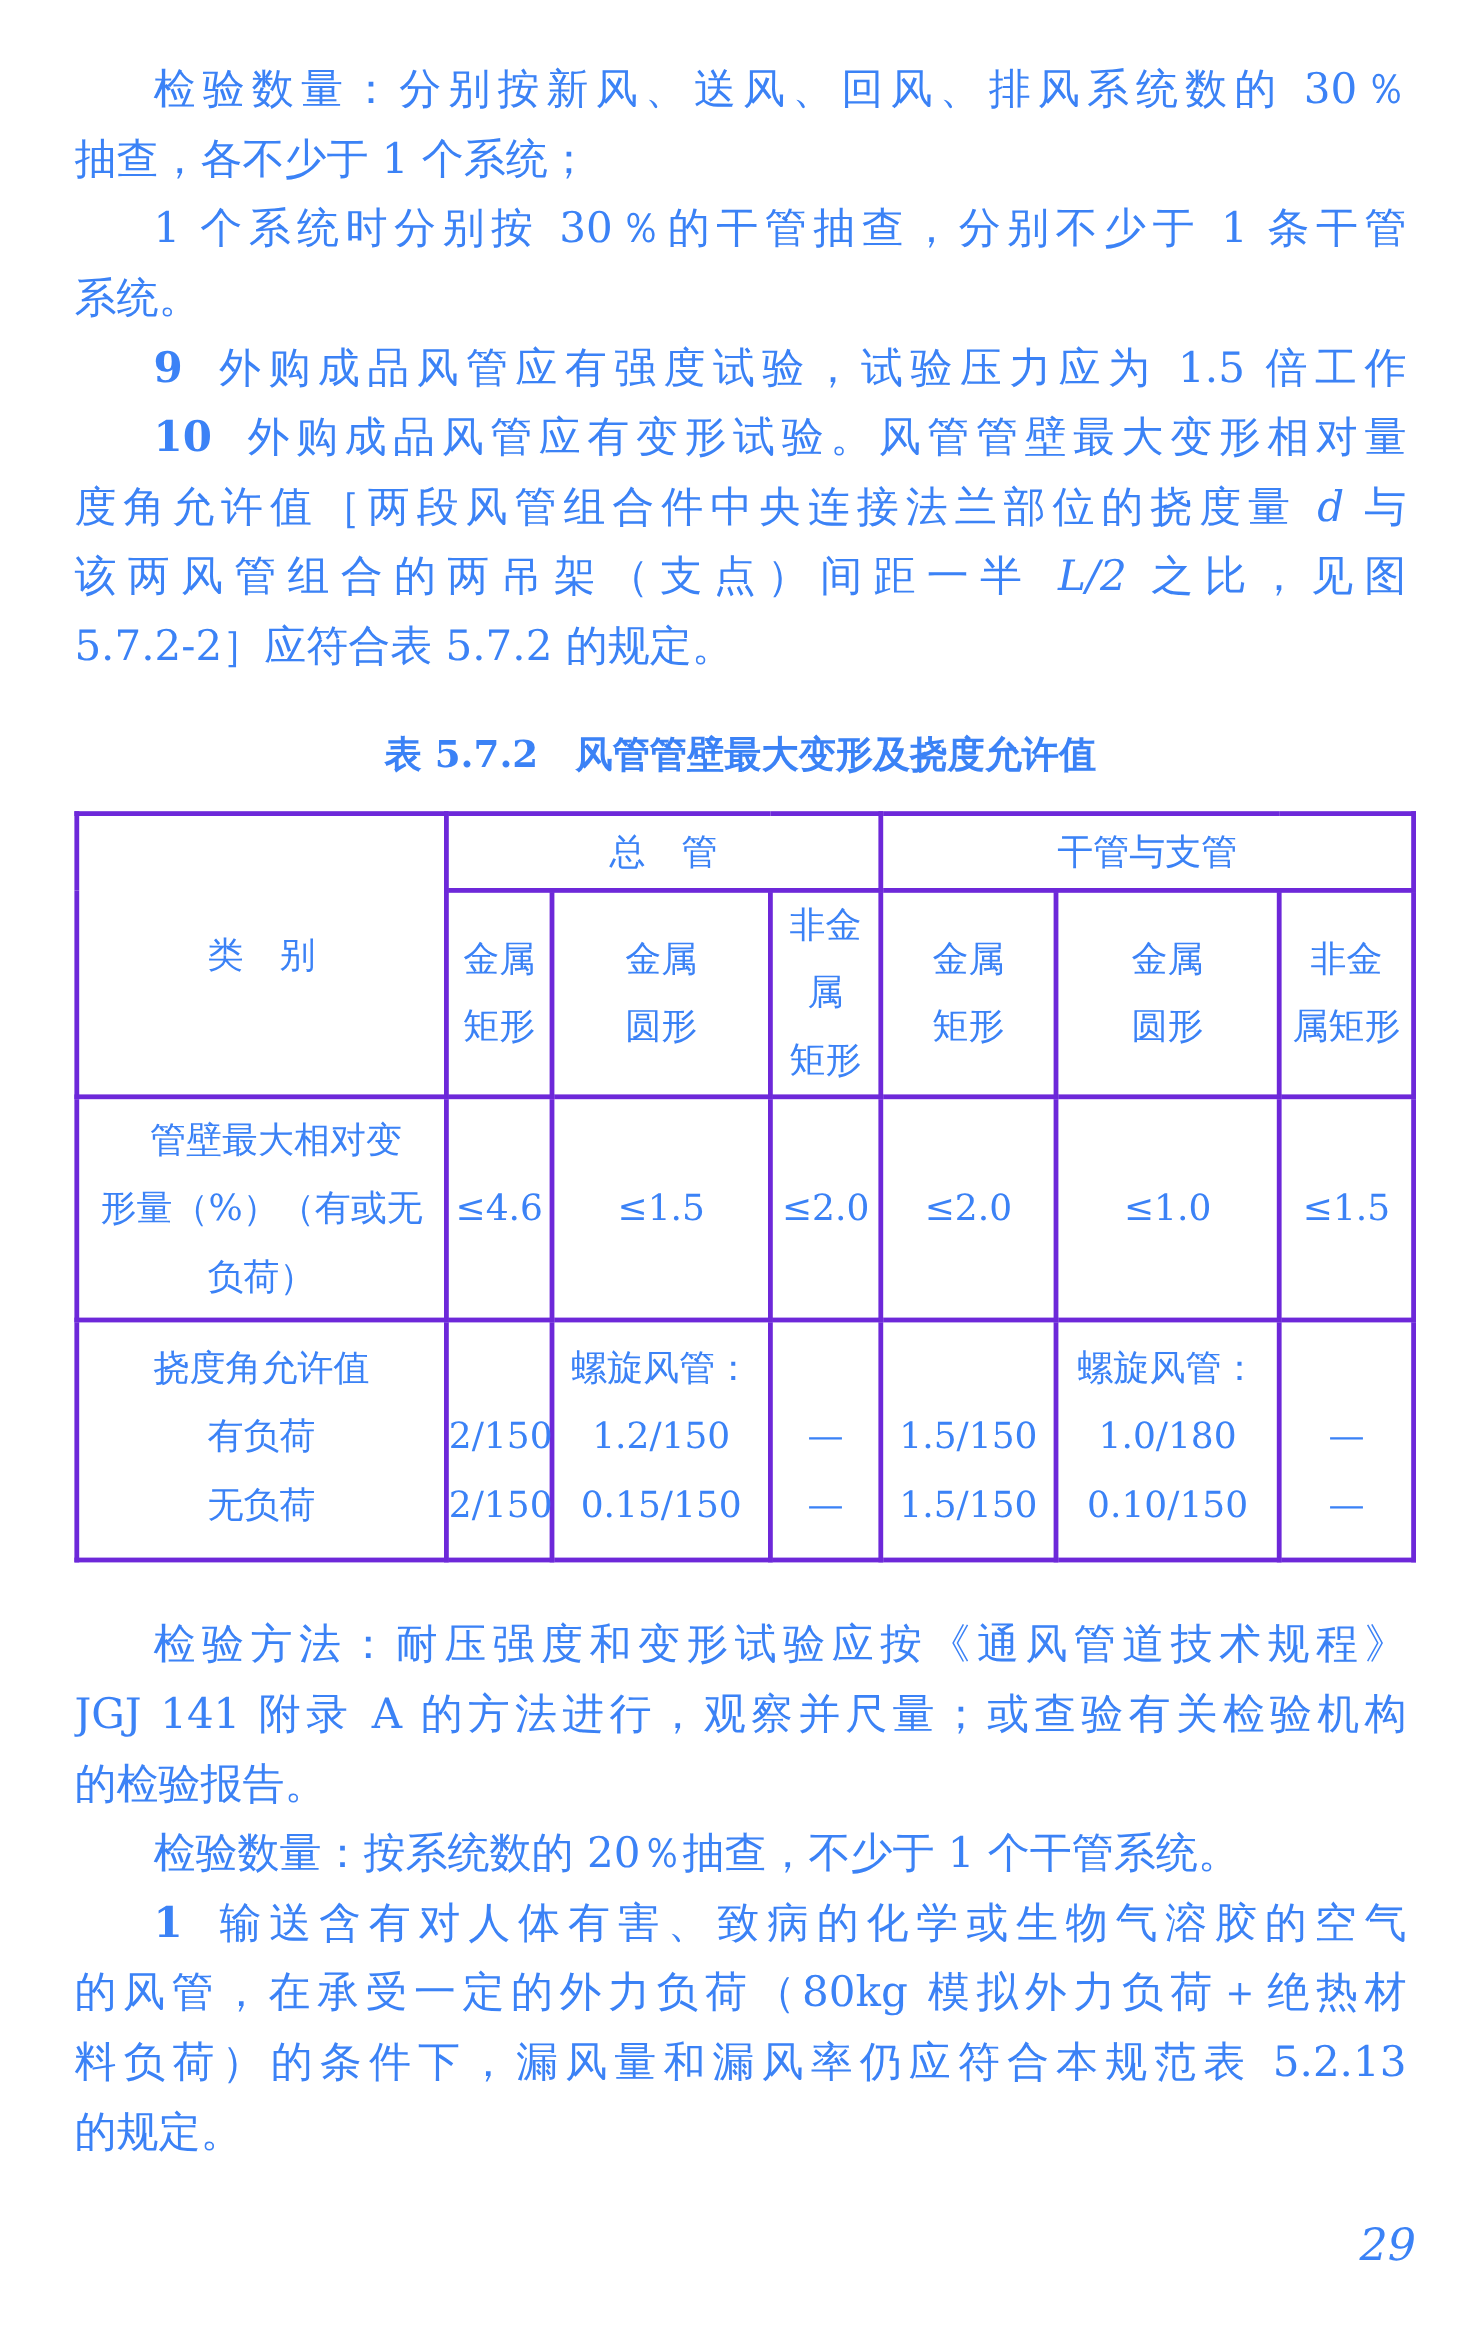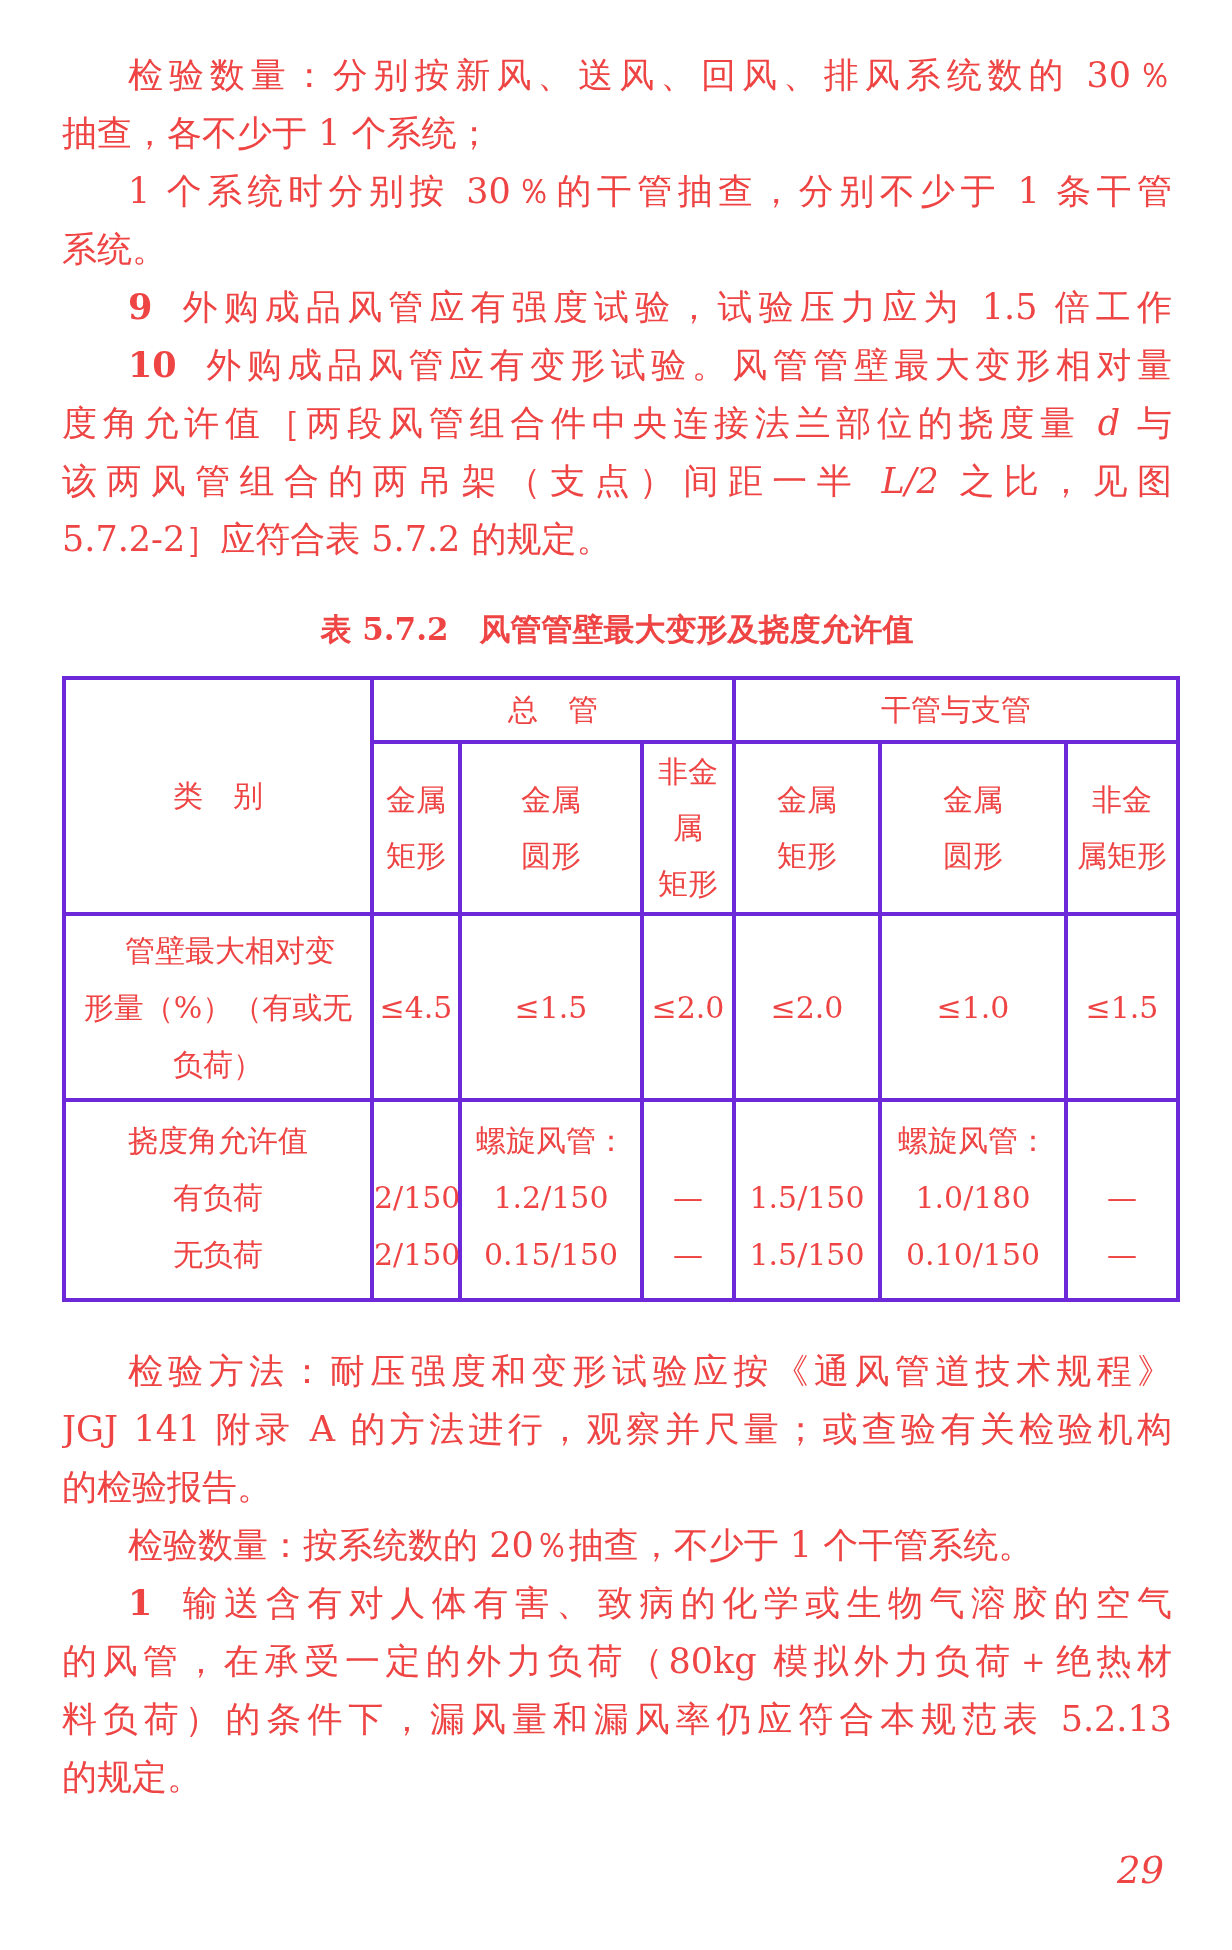--- a/index.html
+++ b/index.html
@@ -1,21 +1,21 @@
 <!DOCTYPE html>
 <html><head>
 <meta charset="utf-8">
 <style>
   html,body { margin:0; padding:0; background:#e8e8e8; }
   .page {
     position:relative;
     width:1232px; height:1950px;
     margin:0 auto;
     background:#ffffff;
-    color:#ef4444;
+    color:#3b82f6;
     font-family:"DejaVu Serif","Liberation Serif",serif;
     box-sizing:border-box;
     padding:46px 60px 0 62px;
     overflow:hidden;
   }
   .line {
     font-size:35px;
     line-height:58px;
     text-align:left;
     white-space:nowrap;
@@ -54,21 +54,21 @@
   tr.r1 td { height:60px; }
   tr.r2 td { height:122px; }
   tr.r3 td { height:182px; }
   tr.r4 td { height:186px; vertical-align:top; padding-top:10px; }
   .hline { line-height:56px; min-height:56px; }
   .cellline { line-height:57px; min-height:57px; }
   td.labelcell { text-align:left; padding-left:20px; }
   td.labelcell .cellline.first { text-indent:24px; }
   .pageno {
     position:absolute;
-    right:68px; bottom:58px;
+    right:52px; bottom:58px;
     font-style:italic;
     font-size:37px;
     font-family:"DejaVu Serif","Liberation Serif",serif;
   }
   .textblock2 { margin-top:40px; }
 </style>
 </head>
 <body>
 
 <div class="page">
@@ -137,21 +137,21 @@
             <div class="hline">非金</div>
             <div class="hline">属矩形</div>
           </td>
       </tr>
       <tr class="r3">
         <td class="labelcell">
           <div class="cellline first">管壁最大相对变</div>
           <div class="cellline">形量（%）（有或无</div>
           <div class="cellline">负荷）</div>
         </td>
-        <td>≤4.5</td>
+        <td>≤4.6</td>
         <td>≤1.5</td>
         <td>≤2.0</td>
         <td>≤2.0</td>
         <td>≤1.0</td>
         <td>≤1.5</td>
       </tr>
       <tr class="r4">
         <td class="labelcell">
           <div class="cellline">挠度角允许值</div>
           <div class="cellline">有负荷</div>

